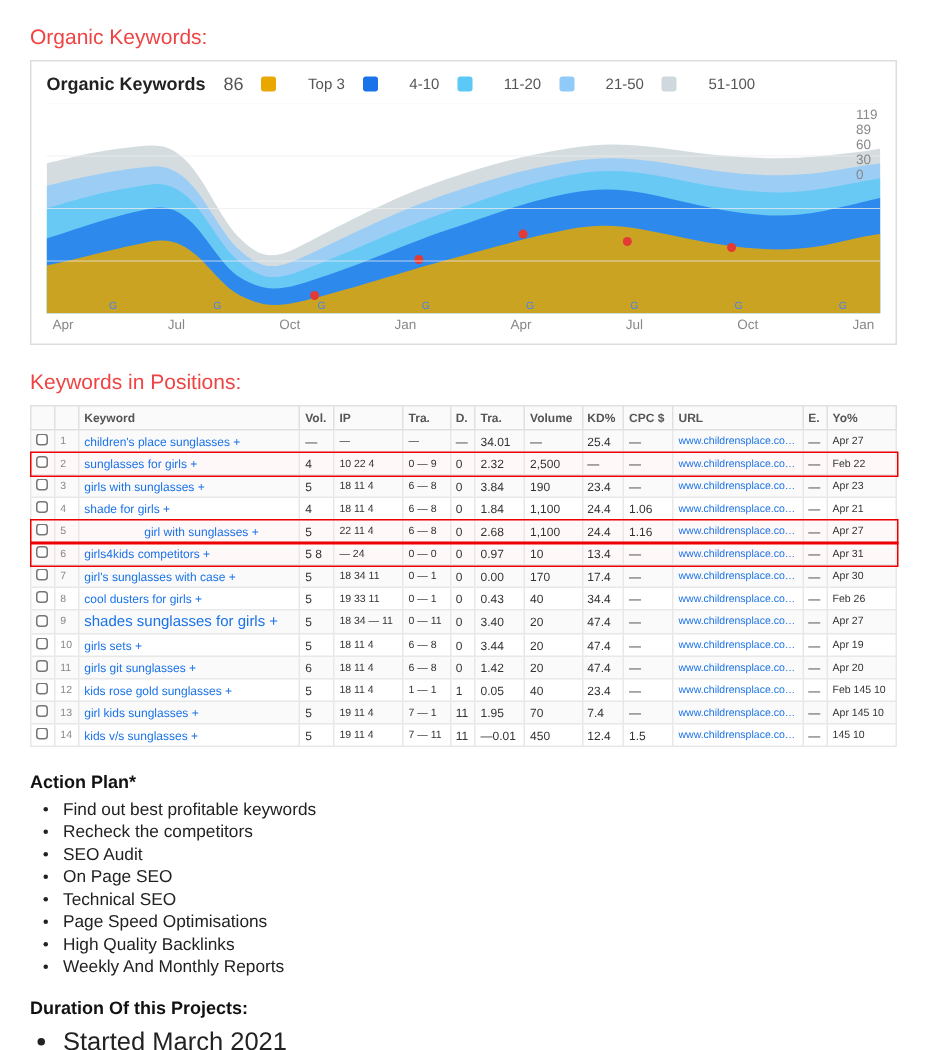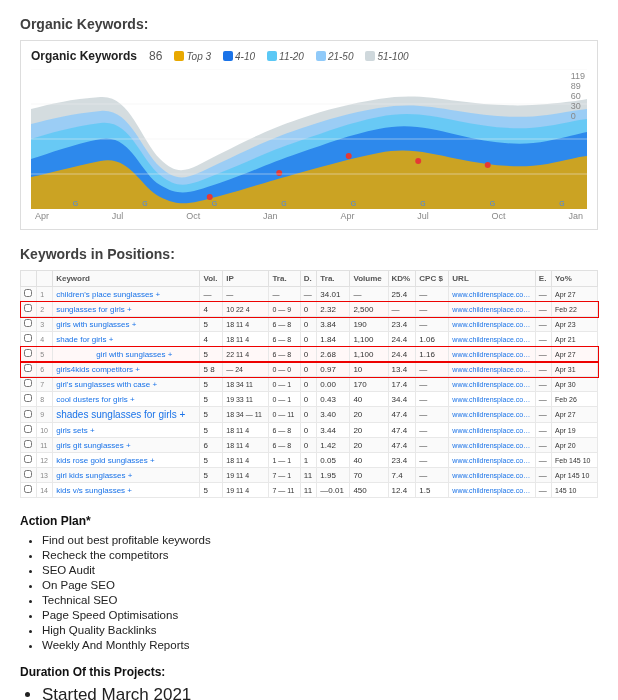--- a/index.html
+++ b/index.html
@@ -9,23 +9,23 @@
       width: 618px;
       min-height: 700px;
       padding: 16px 20px;
       font-size: 12px;
       color: #222;
     }
 
     
     .section-title {
       font-size: 14px;
-      font-weight: bold;
+      font-weight: normal;
       margin-bottom: 8px;
-      color: #404040;
+      color: #ef4444;
     }
 
     .chart-container {
       border: 1px solid #ddd;
       padding: 8px 10px;
       margin-bottom: 16px;
       background: #fff;
       position: relative;
     }
 
@@ -44,24 +44,23 @@
     }
 
     .chart-count {
       font-size: 12px;
       color: #555;
     }
 
     .legend-item {
       display: flex;
       align-items: flex-start;
-      gap: 2px;
+      gap: 21px;
       font-size: 10px;
       color: #555;
-      font-style: italic;
     }
 
     .legend-box {
       width: 10px;
       height: 10px;
       border-radius: 2px;
     }
 
     .chart-area {
       position: relative;

